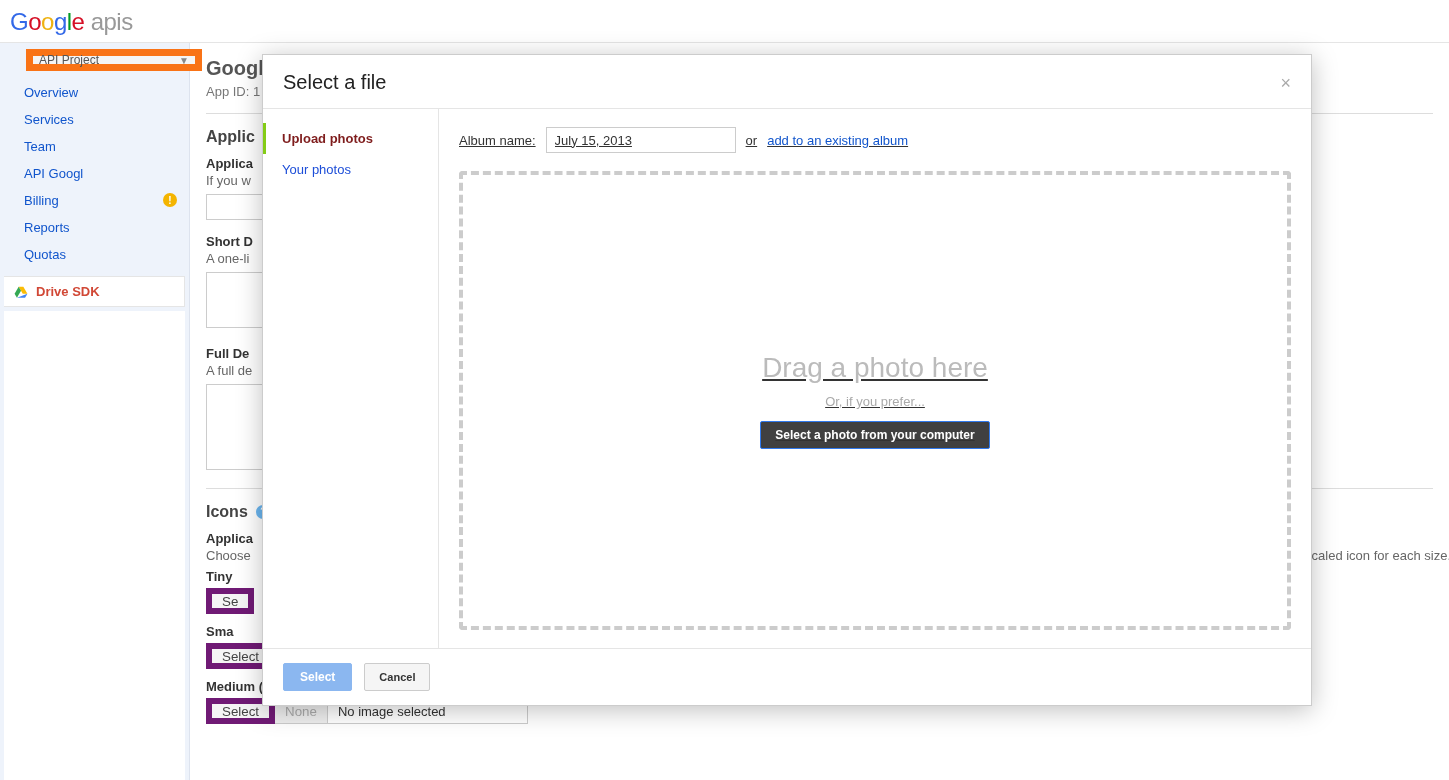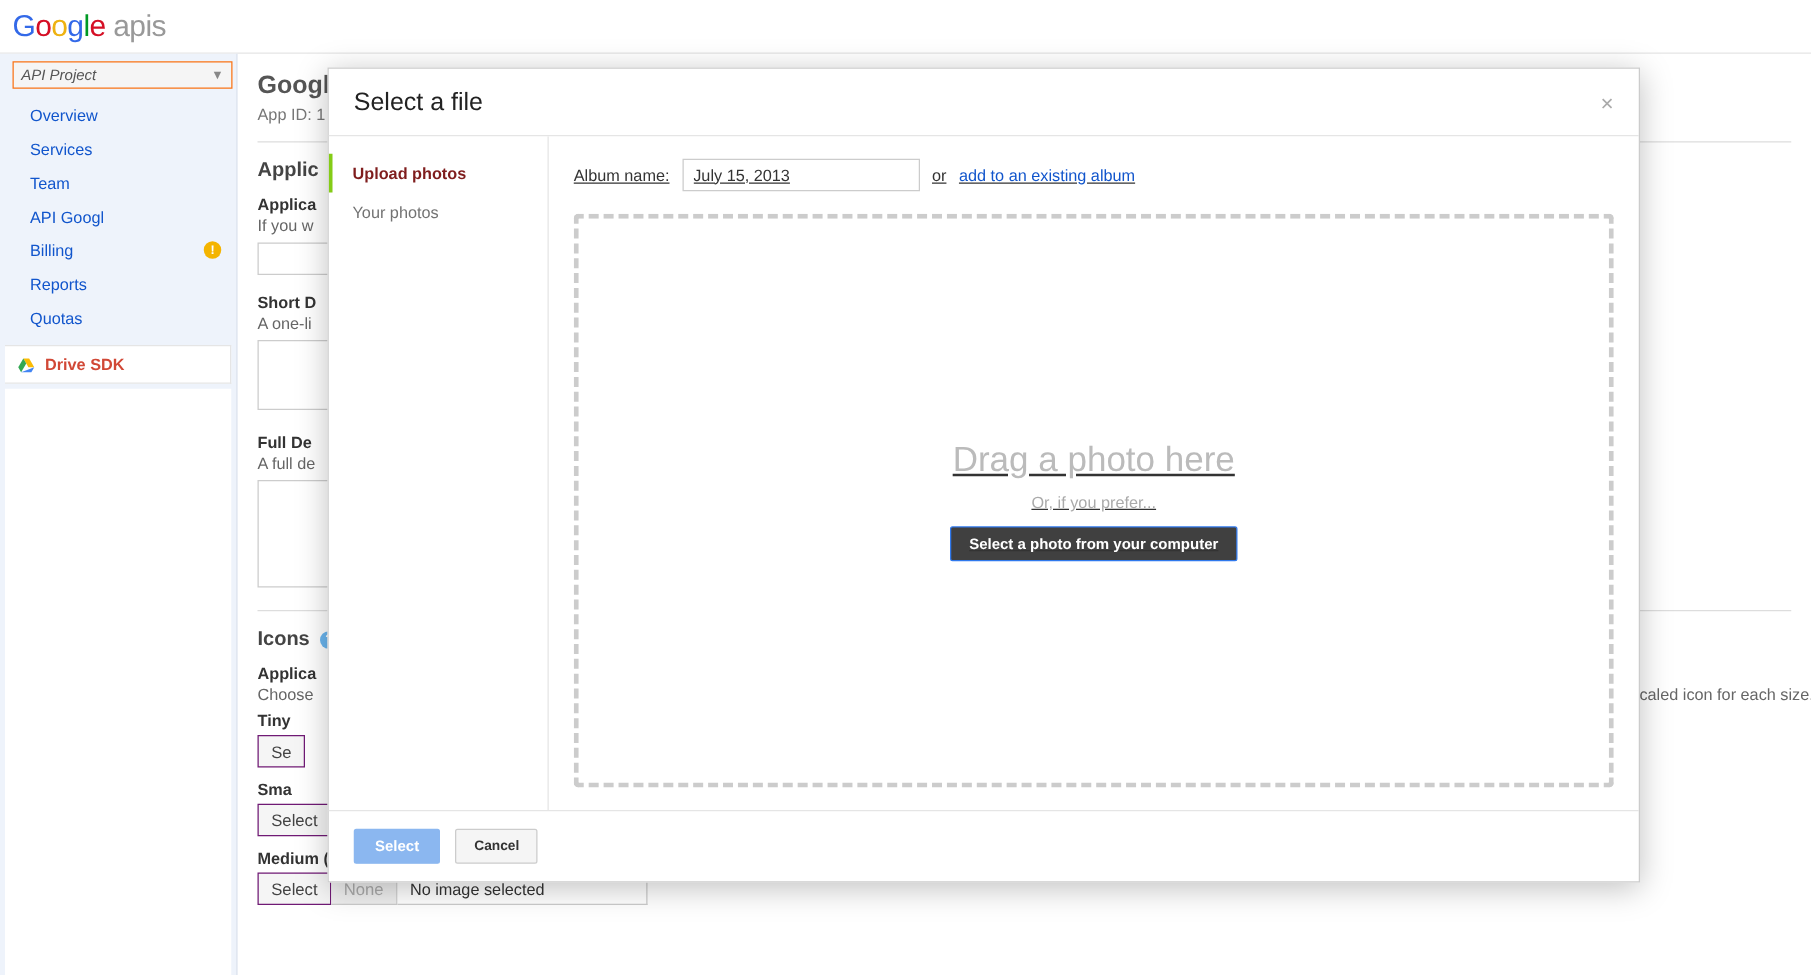--- a/index.html
+++ b/index.html
@@ -35,29 +35,28 @@
   .sidebar {
     width: 190px;
     flex: 0 0 190px;
     background: #eef3fb;
     border-right: 1px solid #dde3ee;
     min-height: 740px;
     padding: 4px 4px;
   }
   .project-dd {
     width: 176px;
-    margin: 2px 4px 8px 6px;
+    margin: 2px 4px 8px 22px;
     height: 22px;
     font-size: 12px;
     background: #f5f5f5;
-    border: 1px solid #f97316;
+    border: 7px solid #f97316;
     padding: 0 6px;
     display:flex; align-items:center; justify-content:space-between;
     color:#555;
-    font-style:italic;
   }
   .project-dd .caret { color:#888; font-size:10px; }
   .nav-list { list-style:none; margin:0; padding:0 0 6px 0; }
   .nav-list li {
     padding: 6px 6px 6px 20px;
     color:#15c;
     cursor:pointer;
   }
   .nav-list li.billing { position:relative; }
   .warn-icon {
@@ -97,21 +96,21 @@
   .txtarea2 { width:320px; height:86px; border:1px solid #ccc; background:#fff; display:block; margin-bottom:18px; }
   .help-icon {
     display:inline-flex;width:14px;height:14px;border-radius:50%;
     background:#6bb6f0;color:#fff;font-size:10px;font-weight:bold;
     align-items:center;justify-content:center;margin-left:4px;vertical-align:2px;
   }
   .icon-row { margin:4px 0 10px 0; }
   .icon-row .lbl { font-weight:bold; display:block; margin-bottom:4px; }
   .icon-controls { display:flex; align-items:center; }
   .btn-select {
-    height:26px; padding:0 10px; border:1px solid #701a75; background:#f5f5f5;
+    height:26px; padding:0 10px; border:6px solid #701a75; background:#f5f5f5;
     color:#444; cursor:pointer;
   }
   .btn-none {
     height:26px; padding:0 10px; border:1px solid #ccc; border-left:none;
     background:#eee; color:#aaa;
   }
   .noimg {
     border:1px solid #ccc; border-left:none; height:26px; padding:0 10px;
     display:flex;align-items:center;color:#333;background:#fff;flex:0 0 auto;min-width:200px;
   }
@@ -137,21 +136,21 @@
     display:flex;align-items:center;justify-content:space-between;
   }
   .modal-header h2 { margin:0;font-size:20px;font-weight:normal;color:#222; }
   .close-x { color:#aaa;font-size:18px;cursor:pointer;font-weight:normal; line-height:1; }
   .modal-body { flex:1; display:flex; overflow:hidden; }
   .modal-left {
     width:176px; flex:0 0 176px; border-right:1px solid #e5e5e5;
     padding:14px 0;
   }
   .tab {
-    padding:8px 16px; color:#737373; cursor:pointer; font-size:13px;
+    padding:8px 16px; color:#1d4ed8; cursor:pointer; font-size:13px;
     border-left:3px solid transparent;
   }
   .tab.active {
     color:#7f1d1d; font-weight:bold; border-left:3px solid #84cc16;
   }
   .modal-right { flex:1; padding:18px 20px; display:flex;flex-direction:column;text-decoration:underline; }
   .album-row { display:flex;align-items:center;gap:10px;margin-bottom:18px; }
   .album-label { color:#333; }
   .album-input {
     width:190px;height:26px;border:1px solid #ccc;padding:0 8px;font-size:13px;color:#333;

